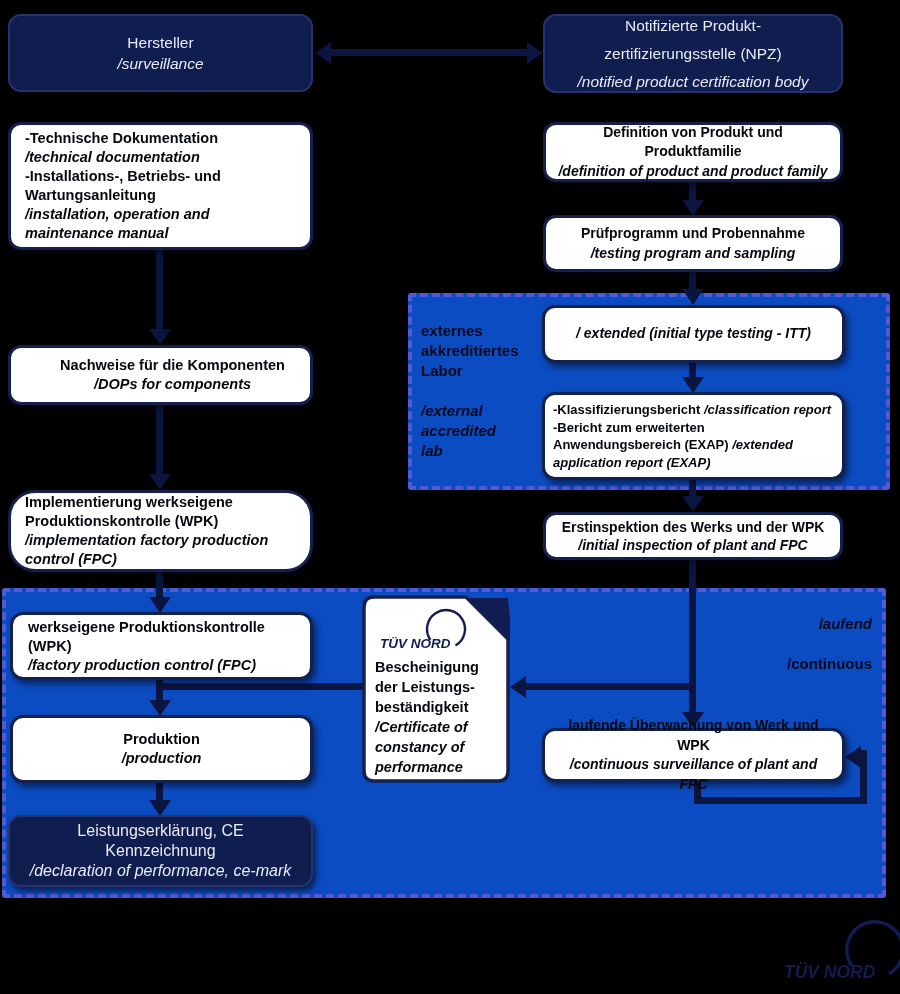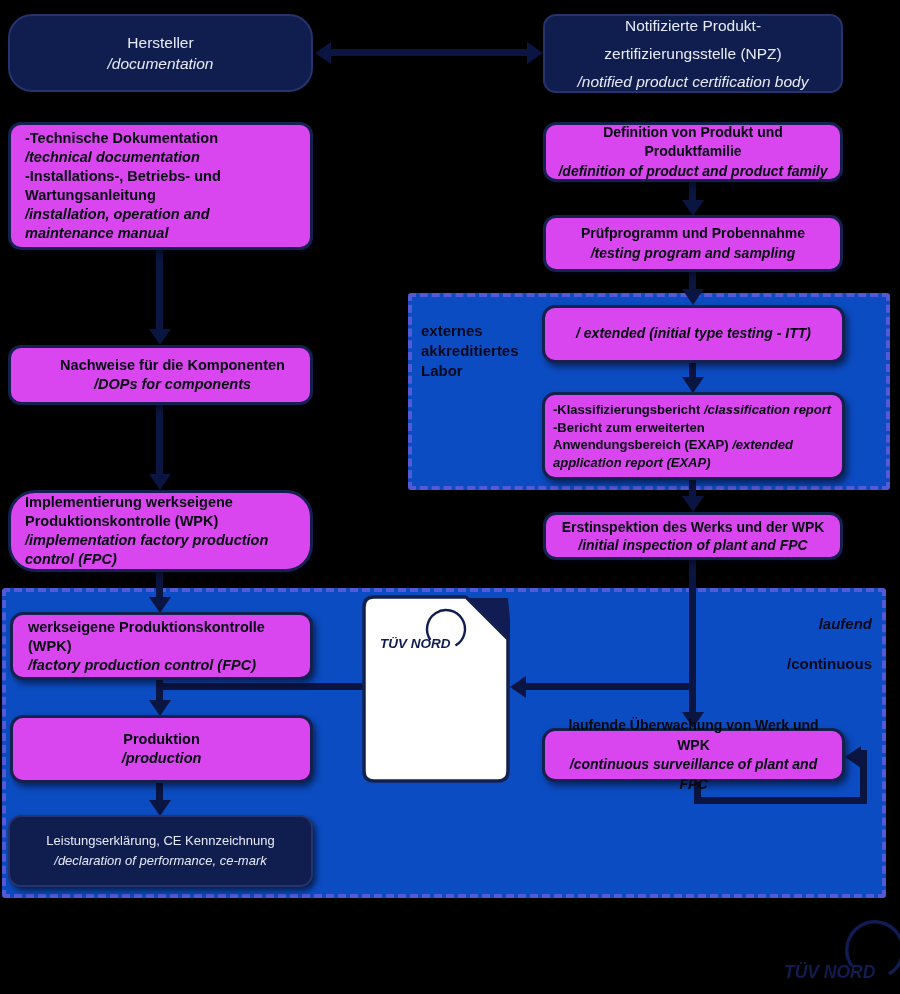--- a/index.html
+++ b/index.html
@@ -13,21 +13,21 @@
     border:4px dashed var(--color-dash,#5459d6);border-radius:3px;
     box-shadow:4px 5px 8px rgba(0,0,0,.55);box-sizing:border-box;z-index:1;
   }
   .region-label{position:absolute;color:#04091c;font-size:15px;line-height:20px;z-index:2;white-space:pre-line;}
   
   .box{
     position:absolute;box-sizing:border-box;border-radius:13px;
     font-size:14.5px;line-height:19.5px;z-index:3;
     display:flex;flex-direction:column;justify-content:center;
   }
-  .box.white{background:#d946ef;border:3px solid var(--color-box-border,#14214f);color:#06080f;box-shadow:3px 4px 6px rgba(2,6,20,.55);}
+  .box.white{background:#ffffff;border:3px solid var(--color-box-border,#14214f);color:#06080f;box-shadow:3px 4px 6px rgba(2,6,20,.55);}
   .box.navy{background:var(--color-navy-fill,#101d4f);border:2px solid var(--color-navy-edge,#243167);color:var(--color-text-light,#e8ebf7);box-shadow:3px 4px 6px rgba(0,0,0,.6);}
   .ta-c{text-align:center;padding:4px 10px;}
   .ta-l{text-align:left;padding:4px 14px;}
   .de{font-weight:700;}
   .en{font-weight:700;font-style:italic;}
   .de-reg{font-weight:400;}
   .en-reg{font-weight:400;font-style:italic;}
   .hdr{font-size:15.5px;line-height:21px;}
   
   .vline{position:absolute;width:7px;background:var(--color-navy-line,#0b1541);z-index:2;}
@@ -46,29 +46,32 @@
 
 <div class="canvas">
 
   <div class="region" style="left:408px;top:293px;width:482px;height:197px;"></div>
   <div class="region" style="left:2px;top:588px;width:884px;height:310px;"></div>
 
   <div class="region-label" style="left:421px;top:301px;width:118px;">
     <div class="de">externes
 akkreditiertes
 Labor</div>
+    <div class="en">/external
+accredited
+lab</div>
   </div>
   <div class="region-label" style="left:660px;top:594px;width:212px;text-align:right;">
     <span class="en" style="display:block;">laufend</span>
     <span class="de" style="display:block;">/continuous</span>
   </div>
 
-  <div class="box navy ta-c hdr" style="left:8px;top:14px;width:305px;height:78px;border-radius:24px;">
+  <div class="box navy ta-c hdr" style="left:8px;top:14px;width:305px;height:78px;">
     <div class="de-reg">Hersteller</div>
-    <div class="en-reg">/documentation</div>
+    <div class="en-reg">/surveillance</div>
   </div>
   <div class="box navy ta-c hdr" style="left:543px;top:14px;width:300px;height:79px;gap:7px;">
     <div class="de-reg">Notifizierte Produkt-</div>
     <div class="de-reg">zertifizierungsstelle (NPZ)</div>
     <div class="en-reg">/notified product certification body</div>
   </div>
 
   <div class="ah left" style="left:315px;top:42px;"></div>
   <div class="hline" style="left:329px;top:49px;width:198px;"></div>
   <div class="ah right" style="left:527px;top:42px;"></div>
@@ -153,34 +156,38 @@
   <div class="box white ta-c" style="left:10px;top:715px;width:303px;height:68px;">
     <div class="de">Produktion</div>
     <div class="en">/production</div>
   </div>
 
   <div class="box white ta-l" style="left:10px;top:612px;width:303px;height:68px;line-height:19px;padding:4px 15px;">
     <div class="de">werkseigene Produktionskontrolle (WPK)</div>
     <div class="en">/factory production control (FPC)</div>
   </div>
 
-  <div class="box navy ta-c" style="left:8px;top:815px;width:305px;height:72px;font-size:13px;line-height:20px;">
+  <div class="box navy ta-c" style="left:8px;top:815px;width:305px;height:72px;font-size:16px;line-height:20px;">
     <div class="de-reg">Leistungserklärung, CE Kennzeichnung</div>
     <div class="en-reg">/declaration of performance, ce-mark</div>
   </div>
 
   <div class="certificate">
     <svg width="148" height="188" viewBox="0 0 148 188">
       <path d="M103,3 L146,3 L150,47 Z" fill="#101c52"></path>
       <path d="M12,2 H104 L146,44 V176 Q146,186 136,186 H12 Q2,186 2,176 V12 Q2,2 12,2 Z" fill="#ffffff" stroke="#14214f" stroke-width="3.5" stroke-linejoin="round"></path>
     </svg>
     <svg class="logo-svg" style="left:16px;top:12px;" width="112" height="50" viewBox="0 0 112 50">
       <path d="M 52.4,32.9 A 19 19 0 1 1 77.5,38.5" fill="none" stroke="#101c52" stroke-width="2.4"></path>
       <text x="2" y="41" font-size="13.5" font-weight="bold" font-style="italic" font-family="Liberation Sans, sans-serif" fill="#101c52">TÜV NORD</text>
     </svg>
+    <div class="cert-text">
+      <div class="de">Bescheinigung der Leistungs-beständigkeit</div>
+      <div class="en">/Certificate of constancy of performance</div>
+    </div>
   </div>
 
   <svg class="logo-svg" style="left:752px;top:902px;z-index:2;" width="150" height="92" viewBox="0 0 150 92">
     <path d="M 100,64 A 28 28 0 1 1 137,72" fill="none" stroke="#101c52" stroke-width="3.4"></path>
     <text x="32" y="76" font-size="17.5" font-weight="bold" font-style="italic" font-family="Liberation Sans, sans-serif" fill="#101c52">TÜV NORD</text>
   </svg>
 
 </div>
 
 </body></html>

